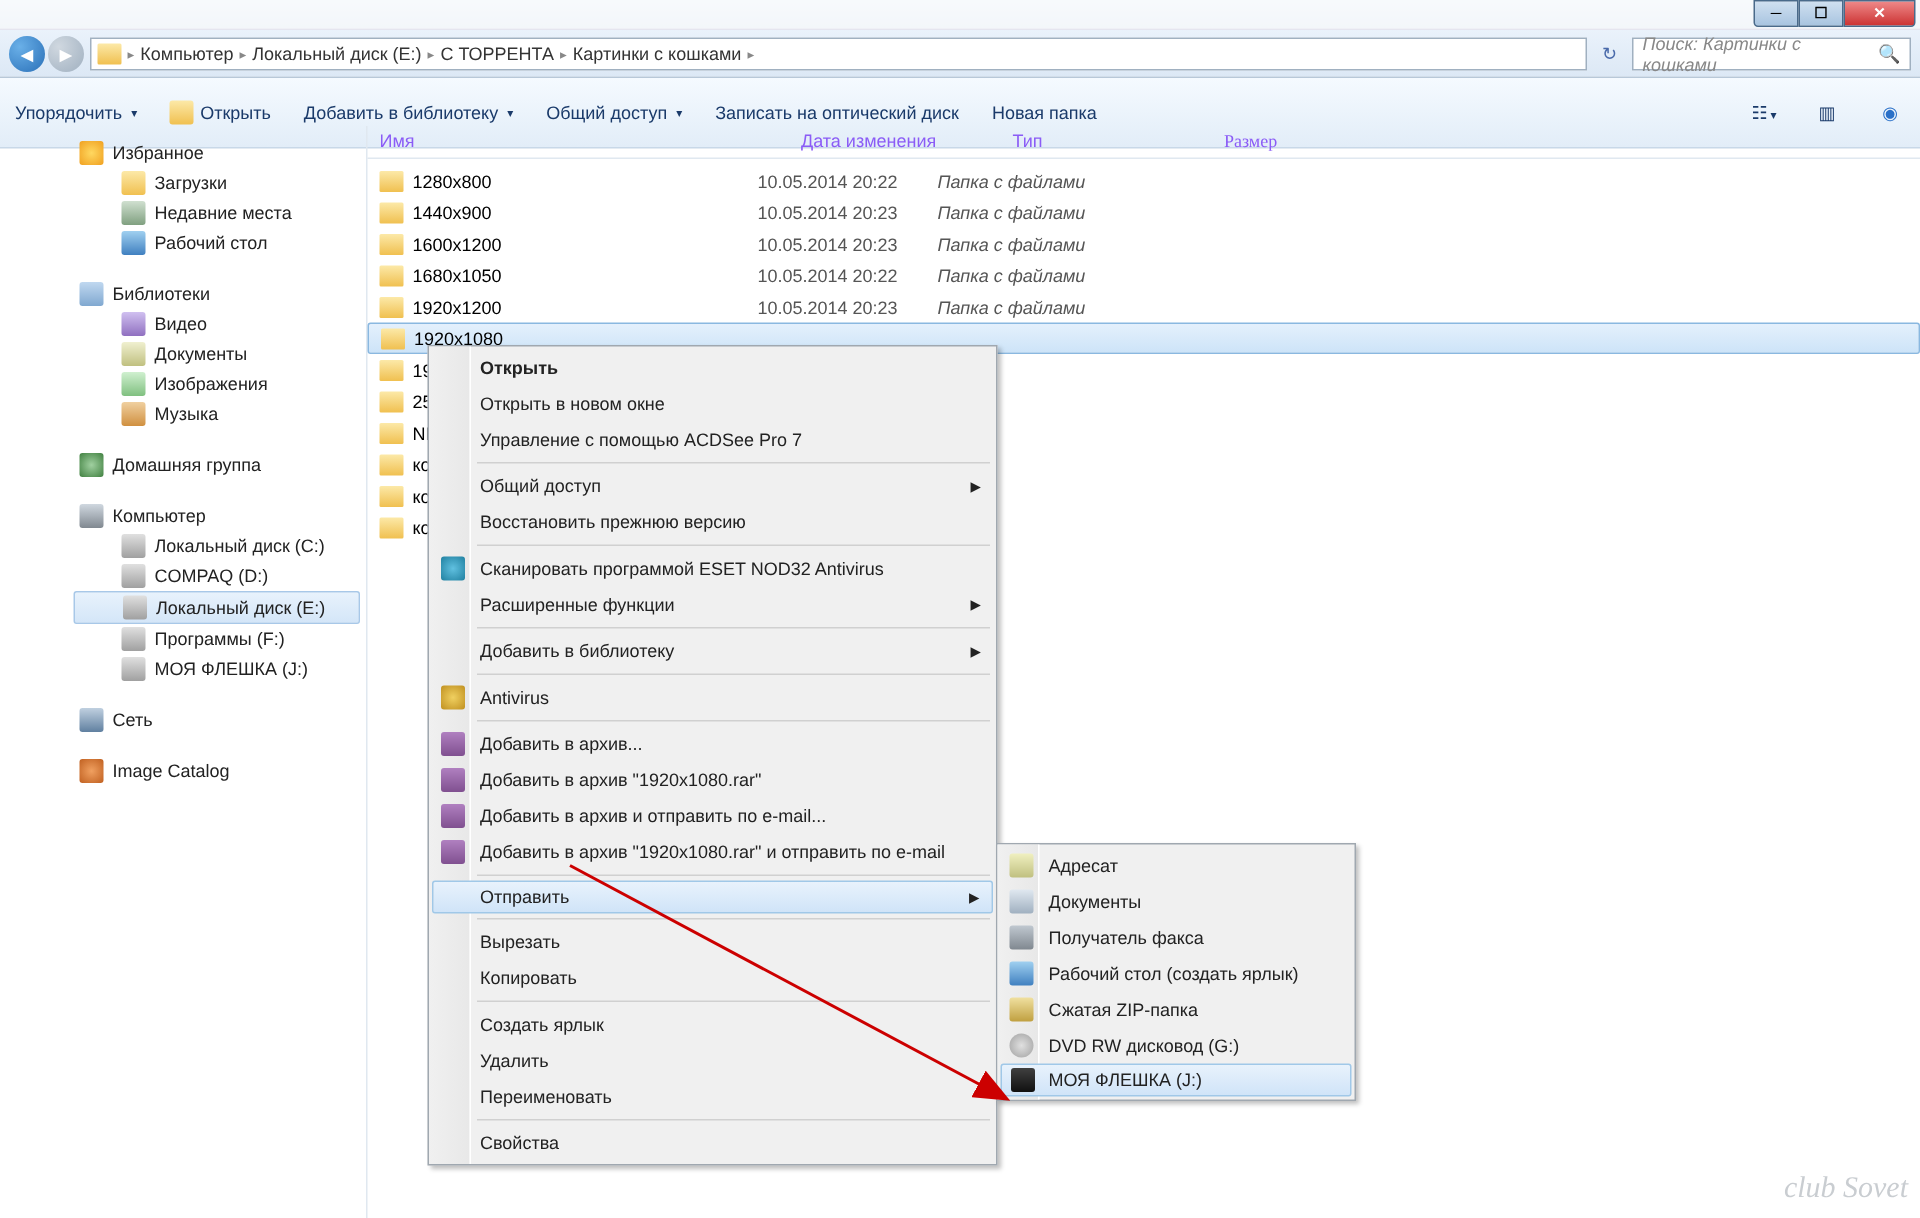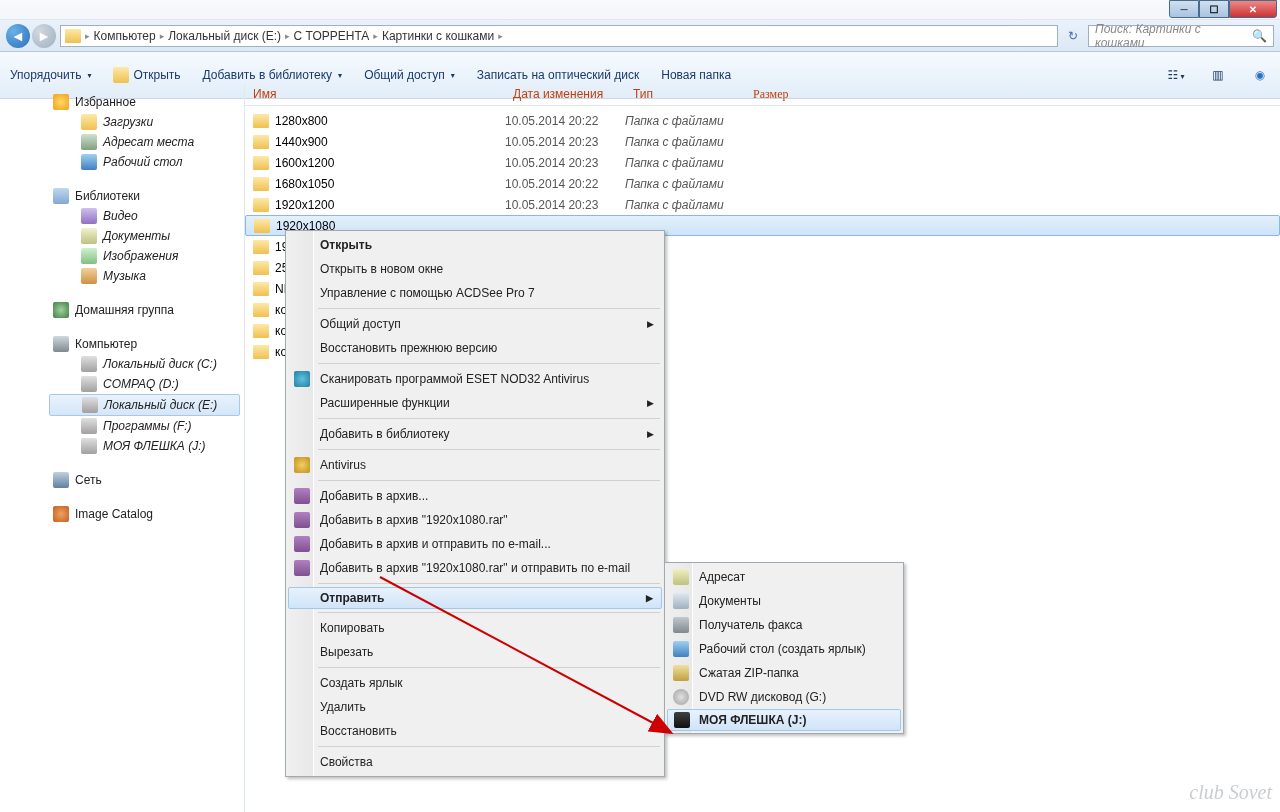--- a/index.html
+++ b/index.html
@@ -38,60 +38,60 @@
 .tb-open { background: linear-gradient(#fce9a8,#f0c050); border-radius: 2px; }
 
 
 .main { display: flex; position: absolute; top: 84px; left: 0; right: 0; bottom: 0; }
 
 
 .sidebar { width: 200px; border-right: 1px solid #e0e8f0; padding: 8px 0; overflow: hidden; margin-left: 45px; }
 .side-group { margin-bottom: 14px; }
 .side-item { display: flex; align-items: center; gap: 6px; padding: 2px 6px 2px 20px; color: #222; white-space: nowrap; }
 .side-item.header { padding-left: 8px; }
-.side-item.sub { padding-left: 36px; font-style: italic; }
+.side-item.sub { padding-left: 36px; }
 .side-item.selected { background: linear-gradient(#e8f2fc, #d4e6f8); border: 1px solid #a8c8e8; border-radius: 2px; margin: 0 4px; padding-left: 32px; }
 .si-icon { width: 16px; height: 16px; display: inline-block; border-radius: 2px; flex-shrink: 0; }
 .ic-star { background: radial-gradient(#ffd860,#f0a020); }
 .ic-dl { background: linear-gradient(#fce9a8,#f0c050); }
 .ic-recent { background: linear-gradient(#d0e0d0,#80a080); }
 .ic-desk { background: linear-gradient(#a0d0f0,#4080c0); }
 .ic-lib { background: linear-gradient(#c0d8f0,#80a8d0); }
 .ic-vid { background: linear-gradient(#d0c0f0,#9070c0); }
 .ic-doc { background: linear-gradient(#f0f0d0,#c0c080); }
 .ic-img { background: linear-gradient(#d0f0d0,#80c080); }
 .ic-mus { background: linear-gradient(#f0d0a0,#d09040); }
 .ic-home { background: radial-gradient(#a0d0a0,#408040); }
 .ic-comp { background: linear-gradient(#d0d8e0,#808890); }
 .ic-disk { background: linear-gradient(#e0e0e0,#a0a0a0); }
 .ic-net { background: linear-gradient(#c0d0e0,#6080a0); }
 .ic-cat { background: radial-gradient(#f0a060,#c06020); }
 
 
 .filepane { flex: 1; position: relative; }
-.colheader { height: 22px; border-bottom: 1px solid #e0e8f0; display: flex; color: #c2410c; }
+.colheader { height: 22px; border-bottom: 1px solid #e0e8f0; display: flex; color: #8b5cf6; gap: 21px; }
 .colheader div { padding: 3px 8px; border-right: 1px solid transparent; }
 .col-name { width: 260px; }
 .col-date { width: 120px; }
 .col-type { width: 120px; }
 .col-size { width: 80px; font-family: Liberation Serif, serif; }
 .filelist { padding-top: 4px; }
 .filerow { display: flex; align-items: center; height: 21px; }
 .filerow.selected { background: linear-gradient(#e4f0fc, #cde4f8); border: 1px solid #8ab8e0; border-radius: 2px; }
 .filerow .fname { width: 260px; display: flex; gap: 6px; padding-left: 8px; }
 .filerow .fdate { width: 120px; color: #555; }
 .filerow .ftype { width: 120px; color: #555; font-style: italic; }
 .folder-icon { width: 16px; height: 14px; background: linear-gradient(#fce9a8,#f0c050); border-radius: 1px; display: inline-block; }
 
 
 .ctxmenu { position: absolute; background: #f0f0f0; border: 1px solid #a0a8b0; box-shadow: 2px 2px 3px rgba(0,0,0,0.25); padding: 2px; }
 .ctxmenu.main-ctx { left: 285px; top: 230px; width: 380px; }
 .ctxmenu.sub-ctx { left: 664px; top: 562px; width: 240px; }
 .ctx-item { display: flex; align-items: center; height: 24px; padding: 0 24px 0 32px; position: relative; color: #222; }
-.ctx-item.highlighted { background: linear-gradient(#e8f2fc,#d0e4f8); border: 1px solid #a0c8e8; border-radius: 2px; padding-left: 31px; height: 22px; font-weight: bold; }
+.ctx-item.highlighted { background: linear-gradient(#e8f2fc,#d0e4f8); border: 1px solid #a0c8e8; border-radius: 2px; padding-left: 31px; height: 22px; }
 .ctx-item .arrow { position: absolute; right: 8px; font-size: 9px; }
 .ctx-sep { height: 1px; background: #d0d0d0; margin: 3px 2px 3px 30px; }
 .ctx-iconcol { position: absolute; left: 0; top: 0; bottom: 0; width: 28px; background: linear-gradient(to right, #f0f0f0, #e8e8e8); border-right: 1px solid #fff; }
 .ctx-icon { position: absolute; left: 6px; width: 16px; height: 16px; border-radius: 2px; }
 .ci-nod { background: radial-gradient(#60c0e0,#2080a0); }
 .ci-unl { background: radial-gradient(#f0d060,#c09020); }
 .ci-rar { background: linear-gradient(#b080c0,#805090); }
 .ci-mail { background: linear-gradient(#f0f0c0,#c0c080); }
 .ci-doc2 { background: linear-gradient(#e0e8f0,#a0b0c0); }
 .ci-fax { background: linear-gradient(#c0c8d0,#808890); }
@@ -164,21 +164,21 @@
       <div class="side-item header">
           <span class="si-icon ic-star"></span>
           <span>Избранное</span>
         </div>
       <div class="side-item sub">
           <span class="si-icon ic-dl"></span>
           <span>Загрузки</span>
         </div>
       <div class="side-item sub">
           <span class="si-icon ic-recent"></span>
-          <span>Адресат места</span>
+          <span>Недавние места</span>
         </div>
       <div class="side-item sub">
           <span class="si-icon ic-desk"></span>
           <span>Рабочий стол</span>
         </div>
     </div>
     <div class="side-group">
       <div class="side-item header">
           <span class="si-icon ic-lib"></span>
           <span>Библиотеки</span>
@@ -409,34 +409,34 @@
       <span class="ctx-icon ci-rar"></span>
       <span>Добавить в архив "1920x1080.rar" и отправить по e-mail</span>
     </div>
     <div class="ctx-sep"></div>
     <div class="ctx-item highlighted">
       <span>Отправить</span>
       <span class="arrow">▶</span>
     </div>
     <div class="ctx-sep"></div>
     <div class="ctx-item">
+      <span>Вырезать</span>
+    </div>
+    <div class="ctx-item">
       <span>Копировать</span>
     </div>
-    <div class="ctx-item">
-      <span>Вырезать</span>
-    </div>
     <div class="ctx-sep"></div>
     <div class="ctx-item">
       <span>Создать ярлык</span>
     </div>
     <div class="ctx-item">
       <span>Удалить</span>
     </div>
     <div class="ctx-item">
-      <span>Восстановить</span>
+      <span>Переименовать</span>
     </div>
     <div class="ctx-sep"></div>
     <div class="ctx-item">
       <span>Свойства</span>
     </div>
   </div>
 
 <div class="ctxmenu sub-ctx" id="ctxsub">
   <div class="ctx-iconcol"></div>
 <div class="ctx-item">

